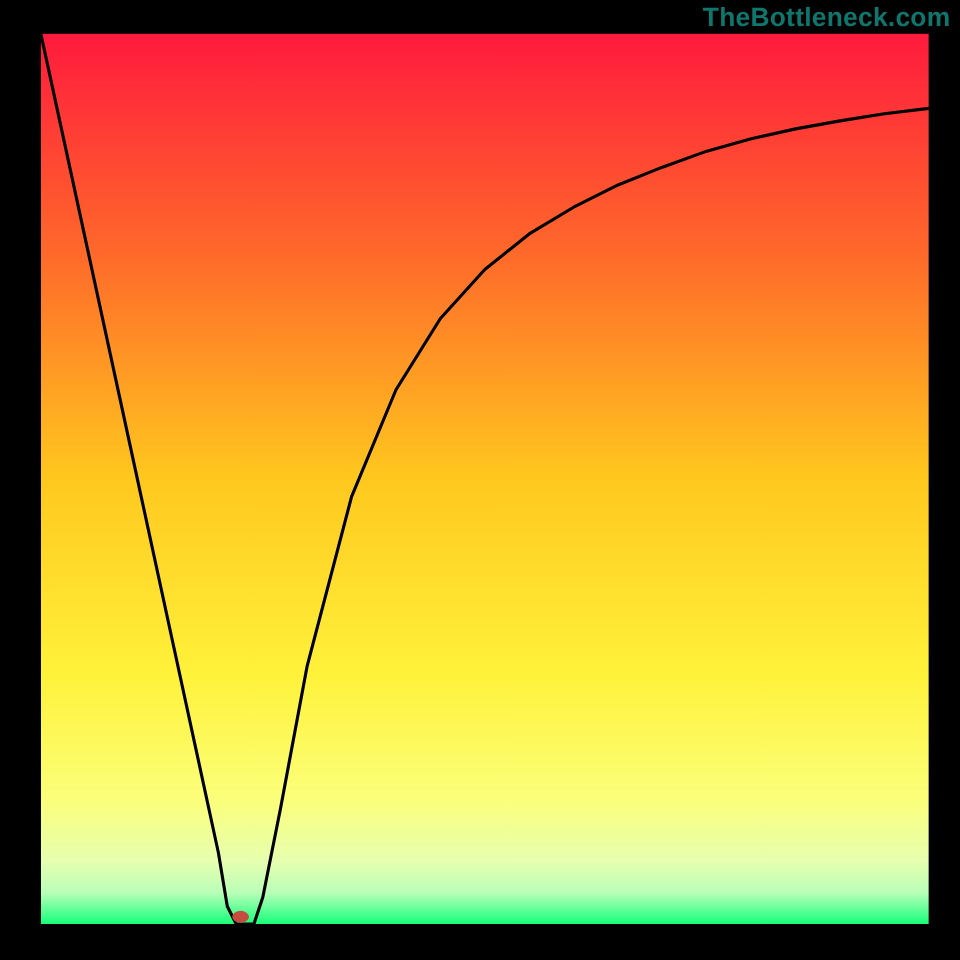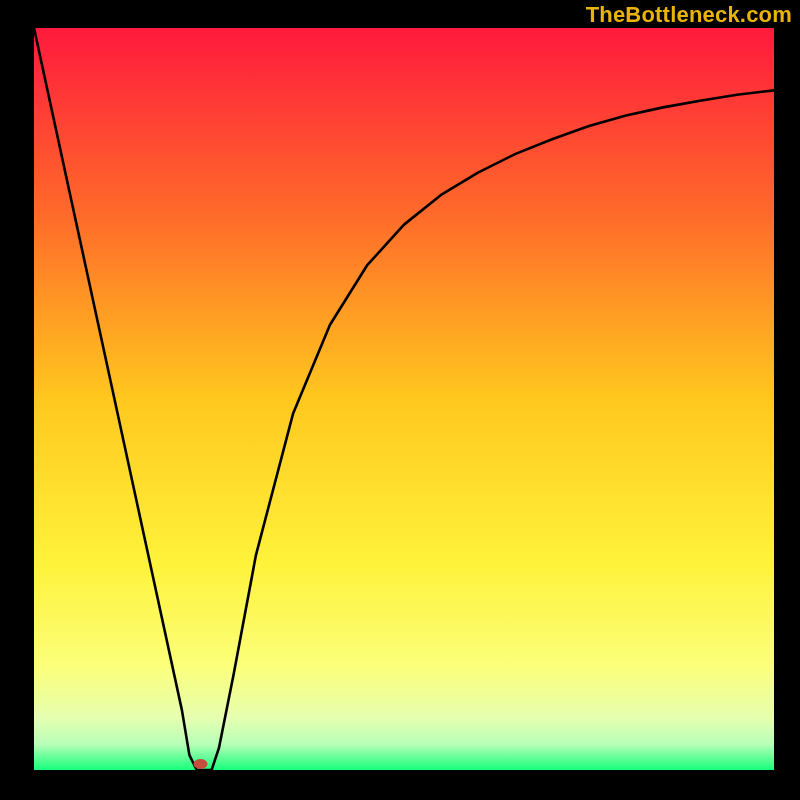--- a/index.html
+++ b/index.html
@@ -14,21 +14,21 @@
   .frame {
     position: relative;
     width: 800px;
     height: 800px;
     background: #000;
   }
   .watermark {
     position: absolute;
     top: 2px;
     right: 8px;
-    color: #eab308;
+    color: #0f766e;
     font-size: 22px;
     font-weight: 600;
     letter-spacing: 0.2px;
     z-index: 5;
   }
   .plot-area {
     position: absolute;
     left: 34px;
     top: 28px;
     width: 740px;

